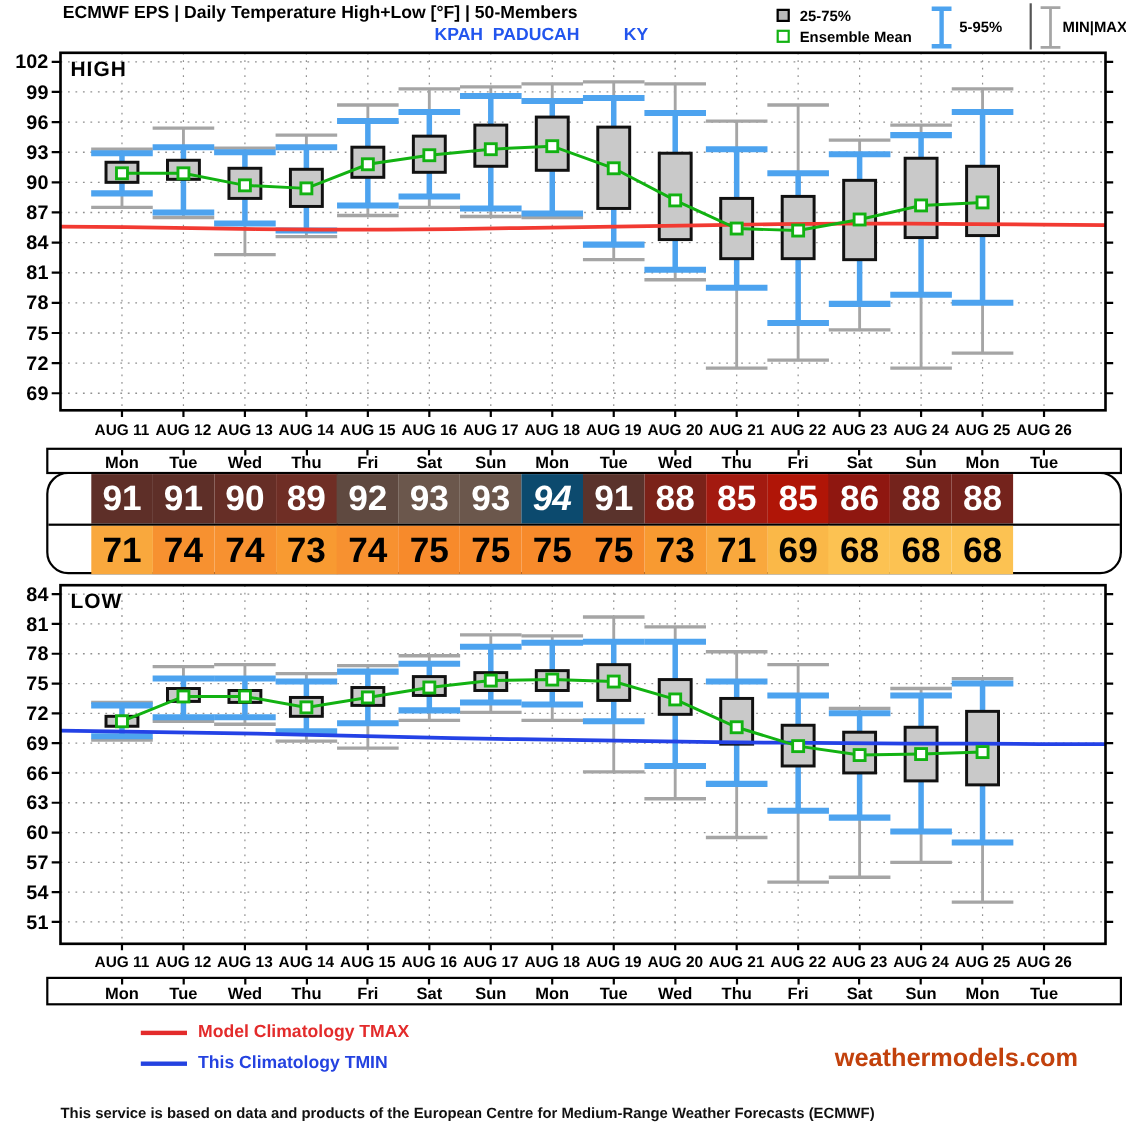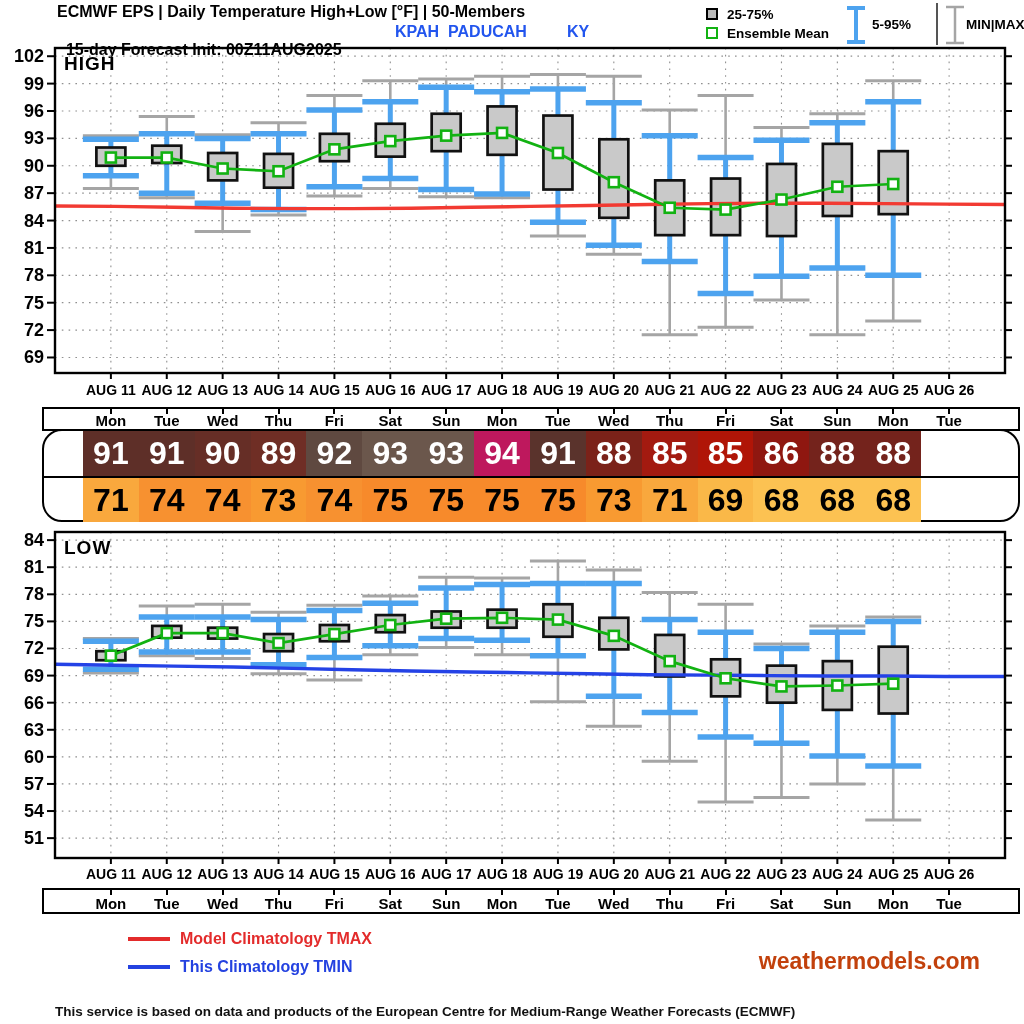--- a/index.html
+++ b/index.html
@@ -31,21 +31,20 @@
   .clim-swatch{width:42px;height:3.5px;}
   .clim-label{font-size:16px;font-weight:bold;text-align:right;}
   .brand{font-size:23px;font-weight:bold;}
   .footer{font-size:13.5px;font-weight:bold;color:#111;}
 </style>
 </head>
 <body>
 
 <div class="abs title-line1">ECMWF EPS | Daily Temperature High+Low [°F] | 50-Members</div>
 <div class="abs title-line2">
-  <span>15-day Forecast Init: 00Z11AUG2025</span>
   <span class="station" style="color: rgb(34, 85, 238);">KPAH  PADUCAH</span>
   <span class="state" style="color: rgb(34, 85, 238);">KY</span>
 </div>
 
 <div class="abs" style="left:706px;top:8px;">
   <div class="lg-swatch" style="background:#b9b9b9;"></div>
 </div>
 <div class="abs lg-label" style="left:727px;top:7px;">25-75%</div>
 <div class="abs" style="left:706px;top:27px;">
   <div class="lg-swatch" style="background:#fff;border-color:#12b212;border-width:2.5px;"></div>
@@ -344,21 +343,21 @@
 
 <div class="abs temp-table" style="left:42px;top:429px;width:978px;height:93px;border-radius:20px;">
   <div id="table-high-row" class="t-row" style="top:0;height:45px;">
       <div class="t-cell" style="left: 38.8824px; background: rgb(94, 47, 40); color: rgb(255, 255, 255); line-height: 45px;">91</div>
       <div class="t-cell" style="left: 94.7647px; background: rgb(94, 47, 40); color: rgb(255, 255, 255); line-height: 45px;">91</div>
       <div class="t-cell" style="left: 150.647px; background: rgb(102, 46, 38); color: rgb(255, 255, 255); line-height: 45px;">90</div>
       <div class="t-cell" style="left: 206.529px; background: rgb(111, 46, 37); color: rgb(255, 255, 255); line-height: 45px;">89</div>
       <div class="t-cell" style="left: 262.412px; background: rgb(95, 73, 64); color: rgb(255, 255, 255); line-height: 45px;">92</div>
       <div class="t-cell" style="left: 318.294px; background: rgb(107, 87, 76); color: rgb(255, 255, 255); line-height: 45px;">93</div>
       <div class="t-cell" style="left: 374.176px; background: rgb(107, 87, 76); color: rgb(255, 255, 255); line-height: 45px;">93</div>
-      <div class="t-cell" style="left: 430.059px; background: #be185d; color: rgb(255, 255, 255); line-height: 45px;">94</div>
+      <div class="t-cell" style="left: 430.059px; background: #0c4a6e; color: rgb(255, 255, 255); line-height: 45px; font-style: italic;">94</div>
       <div class="t-cell" style="left: 485.941px; background: rgb(90, 51, 44); color: rgb(255, 255, 255); line-height: 45px;">91</div>
       <div class="t-cell" style="left: 541.824px; background: rgb(123, 34, 25); color: rgb(255, 255, 255); line-height: 45px;">88</div>
       <div class="t-cell" style="left: 597.706px; background: rgb(163, 26, 16); color: rgb(255, 255, 255); line-height: 45px;">85</div>
       <div class="t-cell" style="left: 653.588px; background: rgb(176, 21, 7); color: rgb(255, 255, 255); line-height: 45px;">85</div>
       <div class="t-cell" style="left: 709.471px; background: rgb(143, 23, 16); color: rgb(255, 255, 255); line-height: 45px;">86</div>
       <div class="t-cell" style="left: 765.353px; background: rgb(116, 35, 28); color: rgb(255, 255, 255); line-height: 45px;">88</div>
       <div class="t-cell" style="left: 821.235px; background: rgb(116, 35, 28); color: rgb(255, 255, 255); line-height: 45px;">88</div>
     </div>
   <div id="table-low-row" class="t-row" style="top:45px;height:44px;border-top:2px solid #000;">
       <div class="t-cell" style="left: 38.8824px; background: rgb(249, 168, 61); color: rgb(0, 0, 0); line-height: 44px;">71</div>

